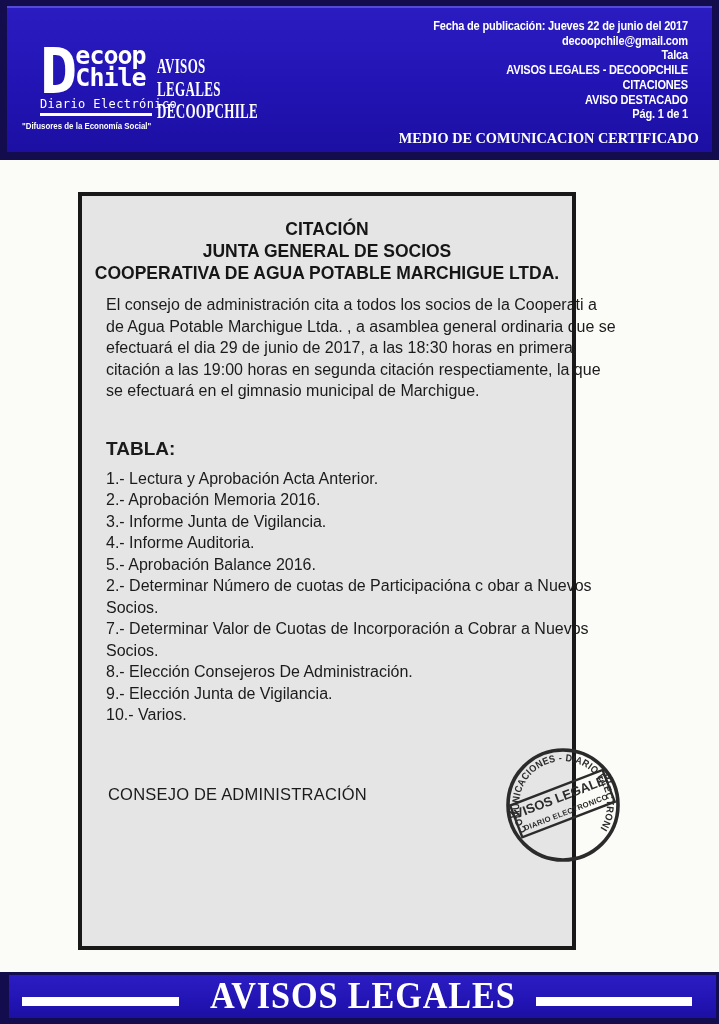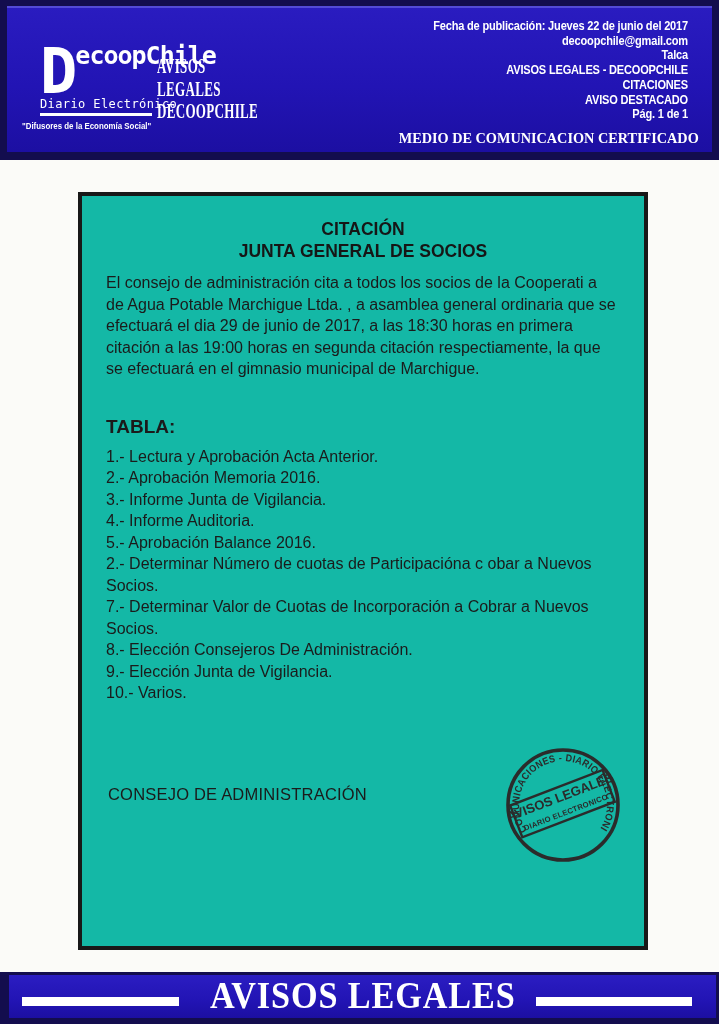--- a/index.html
+++ b/index.html
@@ -12,21 +12,21 @@
   
   .masthead{
     position:absolute;left:0;top:0;width:719px;height:160px;box-sizing:border-box;
     background:linear-gradient(180deg,#2a1cc0 0%,#2214b4 55%,#1c0fa2 100%);
     border:solid #130d4e;border-width:6px 7px 8px 7px;
     box-shadow:inset 0 2px 0 rgba(160,160,255,0.35);
   }
   .logo{position:absolute;left:15px;top:42px;color:#ffffff;}
   .logo-row{display:flex;align-items:flex-start;margin-left:18px;}
   .logo-d{font-family:"DejaVu Sans Mono",monospace;font-weight:bold;font-size:62px;line-height:48px;}
-  .logo-words{display:flex;flex-direction:row;margin-left:-2px;margin-top:-3px;}
+  .logo-words{display:flex;flex-direction:column;margin-left:-2px;margin-top:-3px;}
   .logo-words span{font-family:"DejaVu Sans Mono",monospace;font-weight:bold;font-size:25px;line-height:22px;letter-spacing:-1px;}
   .logo-tagline{margin-left:18px;margin-top:1px;font-family:"DejaVu Sans Mono",monospace;font-weight:normal;font-size:12px;letter-spacing:0.4px;white-space:nowrap;}
   .logo-rule{margin-left:18px;margin-top:2px;width:112px;height:3px;background:#ffffff;}
   .logo-slogan{margin-top:4px;font-size:9.5px;font-weight:bold;white-space:nowrap;transform:scaleX(0.83);transform-origin:left;}
   .brand{
     position:absolute;left:150px;top:49px;color:#ffffff;
     font-family:"Liberation Serif",serif;font-weight:bold;font-size:21px;line-height:22.5px;
     white-space:nowrap;transform:scaleX(0.62);transform-origin:top left;letter-spacing:0.5px;
   }
   .pubinfo{
@@ -35,22 +35,22 @@
     transform:scaleX(0.92);transform-origin:top right;white-space:nowrap;
   }
   .certified{
     position:absolute;right:13px;bottom:5px;color:#ffffff;
     font-family:"Liberation Serif",serif;font-weight:bold;font-size:15px;
     white-space:nowrap;transform:scaleX(0.95);transform-origin:bottom right;
   }
 
   
   .notice-box{
-    position:absolute;left:78px;top:192px;width:570px;height:758px;box-sizing:border-box;
-    background:#14b8a6;border:4px solid #181818;
+    position:absolute;left:78px;top:192px;width:498px;height:758px;box-sizing:border-box;
+    background:#e5e5e5;border:4px solid #181818;
   }
   .title{margin-top:22px;text-align:center;font-weight:bold;font-size:17.5px;line-height:22px;color:#161616;}
   .bodytext{margin:10px 0 0 24px;font-size:16px;line-height:21.5px;}
   .bodytext div{white-space:nowrap;}
   .table-label{margin:36px 0 0 24px;font-weight:bold;font-size:19px;}
   .items{margin:8px 0 0 24px;width:528px;font-size:16px;line-height:21.5px;}
   .signature{position:absolute;left:26px;top:589px;font-size:16.5px;letter-spacing:0.2px;}
 
   
   .stamp{position:absolute;left:489px;top:731px;width:148px;height:148px;}
@@ -106,20 +106,21 @@
       <div>Pág. 1 de 1</div>
     </div>
 
     <div class="certified">MEDIO DE COMUNICACION CERTIFICADO</div>
   </header>
 
   <main class="notice-box">
     <div class="title">
       <div>CITACIÓN</div>
       <div>JUNTA GENERAL DE SOCIOS</div>
+      <div>COOPERATIVA DE AGUA POTABLE MARCHIGUE LTDA.</div>
     </div>
 
     <div class="bodytext">
       <div>El consejo de administración cita  a todos los socios de la Cooperati a</div>
       <div>de Agua Potable Marchigue Ltda. , a asamblea general ordinaria que se</div>
       <div>efectuará el dia 29 de junio de 2017, a las 18:30 horas en primera</div>
       <div>citación a las 19:00 horas en segunda citación respectiamente, la que</div>
       <div>se efectuará en el gimnasio municipal de Marchigue.</div>
     </div>
 

